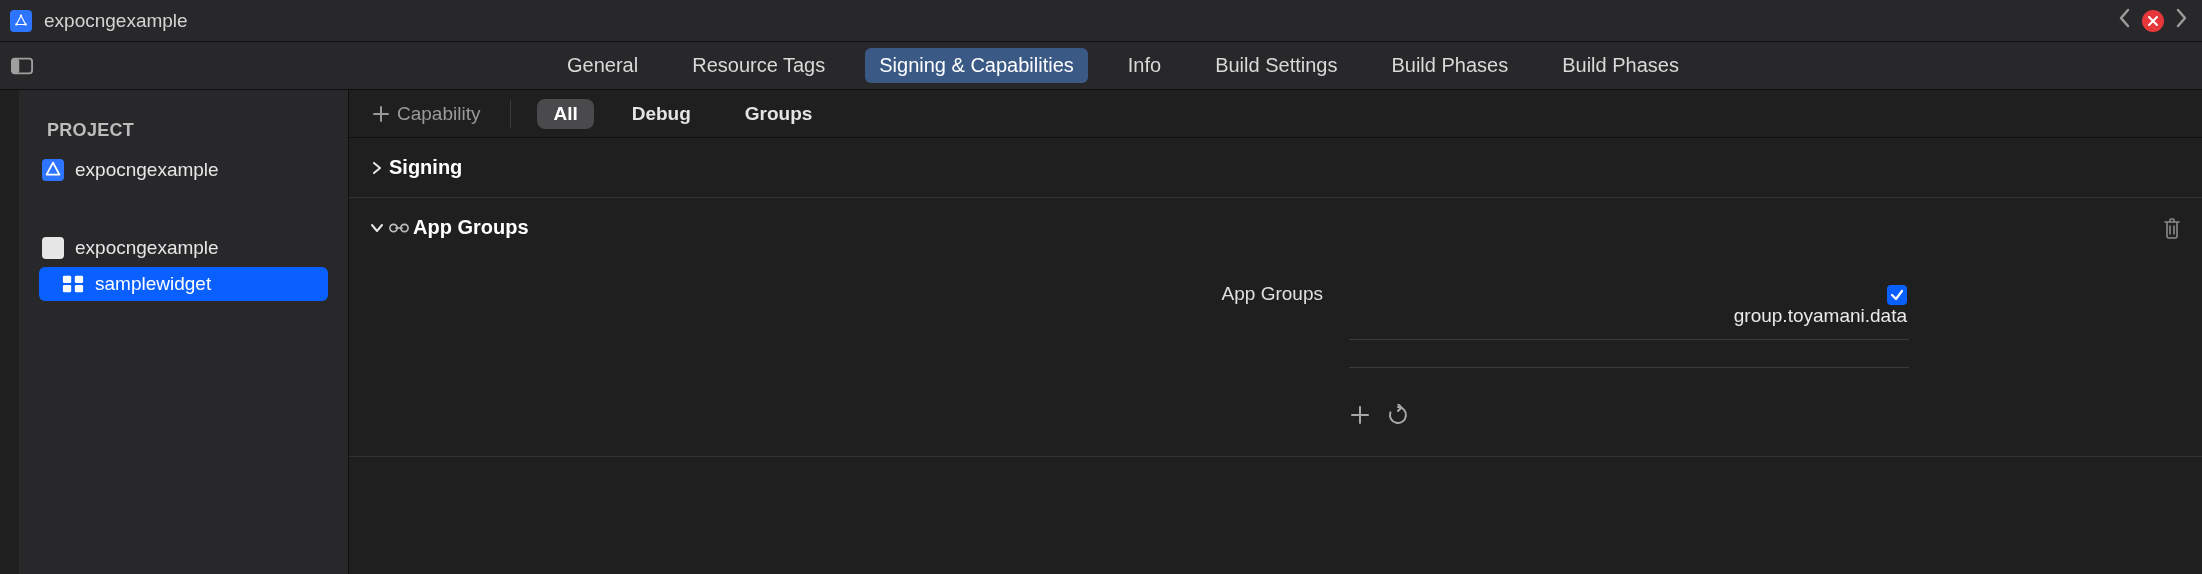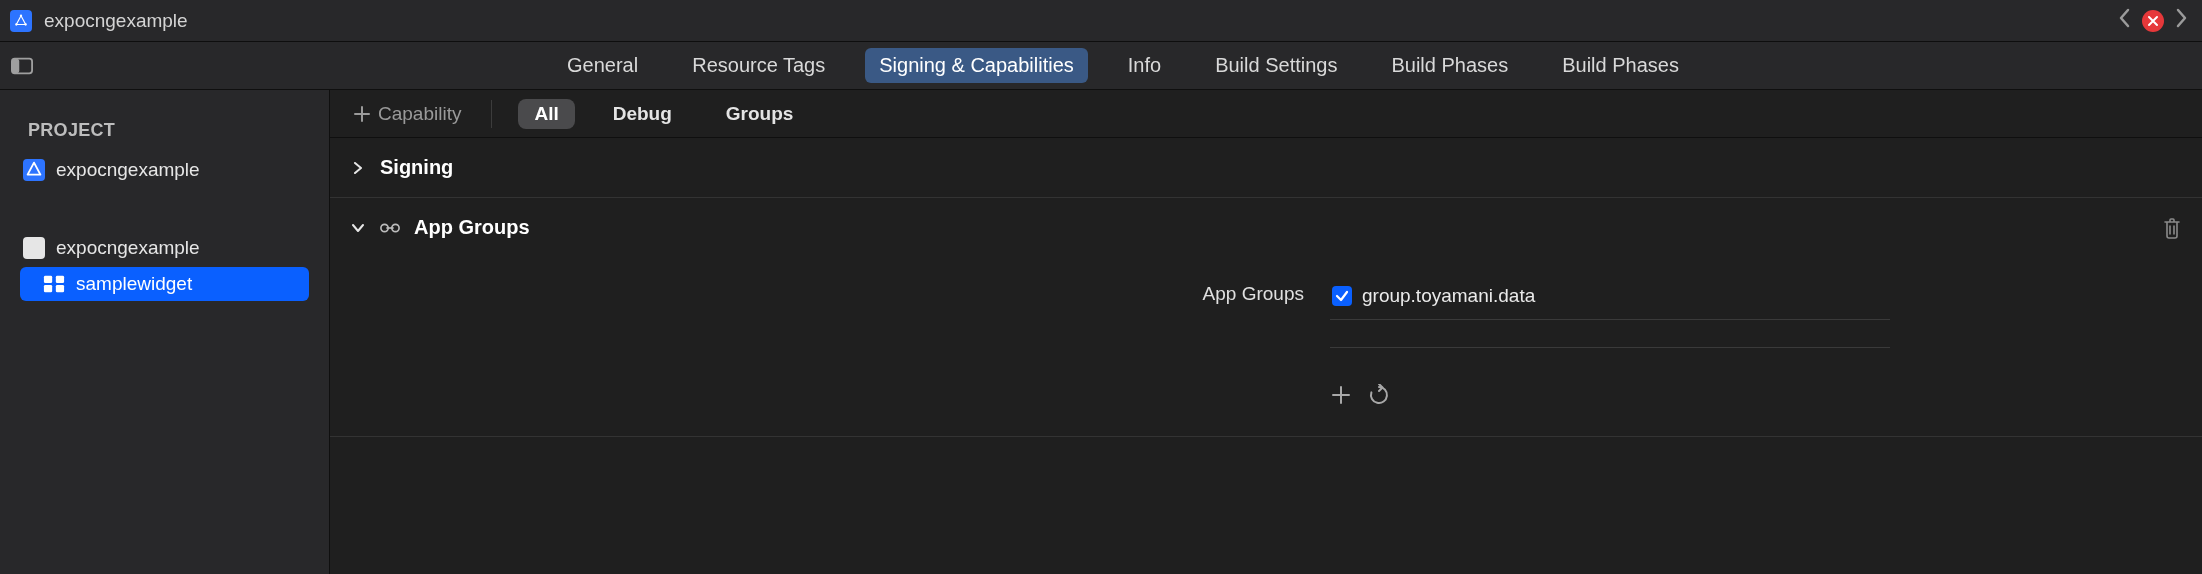--- a/index.html
+++ b/index.html
@@ -78,20 +78,21 @@
     display: flex;
     height: calc(100% - 90px);
   }
 
   
   .sidebar {
     width: 330px;
     background: #28282a;
     border-right: 1px solid #0f0f0f;
     padding-top: 30px;
+    margin-left: 19px;
   }
   .side-section-label {
     color: #bdbdbd;
     font-weight: 600;
     font-size: 18px;
     padding: 0 28px 10px;
     letter-spacing: 0.3px;
   }
   .side-item {
     display: flex;
@@ -164,21 +165,21 @@
     background: #4a4a4c;
     color: #fff;
     font-weight: 600;
   }
   .scheme-pill:not(.active) { font-weight: 700; text-align: right; }
 
   .section-row {
     display: flex;
     align-items: center;
     padding: 18px 20px;
-    gap: 14px;
+    gap: 4px;
     border-bottom: 1px solid #333;
   }
   .section-row.no-border { border-bottom: none; padding-bottom: 12px; }
   .disclosure {
     width: 16px; height: 16px;
     display:flex; align-items:center; justify-content:center;
   }
   .disclosure svg { width: 12px; height: 12px; display:block; }
   .link-icon svg { width: 20px; height: 16px; display:block; }
   .section-title { font-weight: 700; font-size: 20px; color: #fff; }
@@ -201,24 +202,24 @@
     font-size: 19px;
     padding-top: 2px;
   }
   .groups-values {
     display: flex;
     flex-direction: column;
     width: 560px;
   }
   .group-item {
     display: flex;
-    align-items: center;
-    gap: 10px;
+    align-items: flex-end;
     padding: 4px 2px 12px;
     border-bottom: 1px solid #3a3a3a;
+    flex-direction: column;
   }
   .checkbox {
     width: 20px; height: 20px;
     border-radius: 4px;
     background: #0a60ff;
     display:flex; align-items:center; justify-content:center;
   }
   .checkbox svg { width: 14px; height: 14px; display:block; }
   .group-item-text { font-size: 19px; color: #eaeaea; }
   .empty-line {

